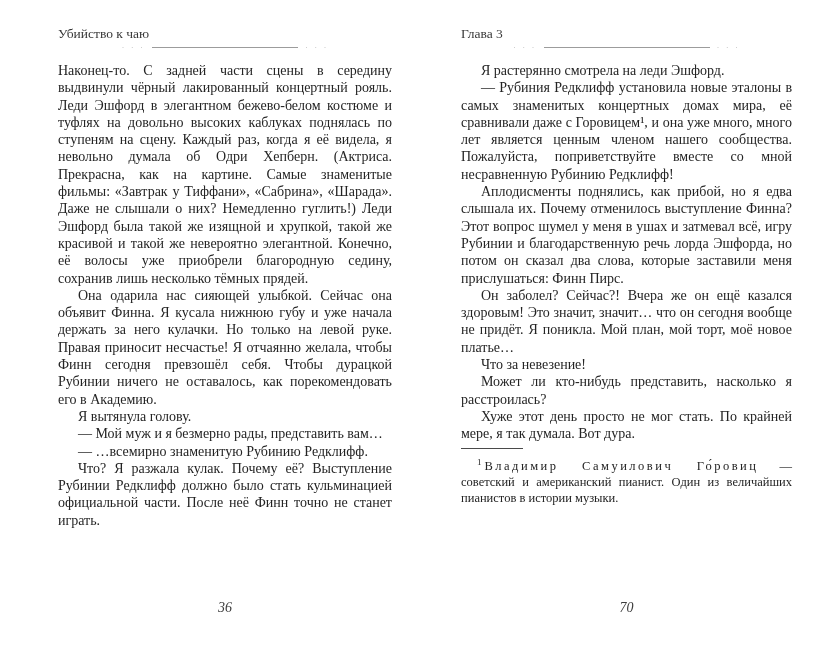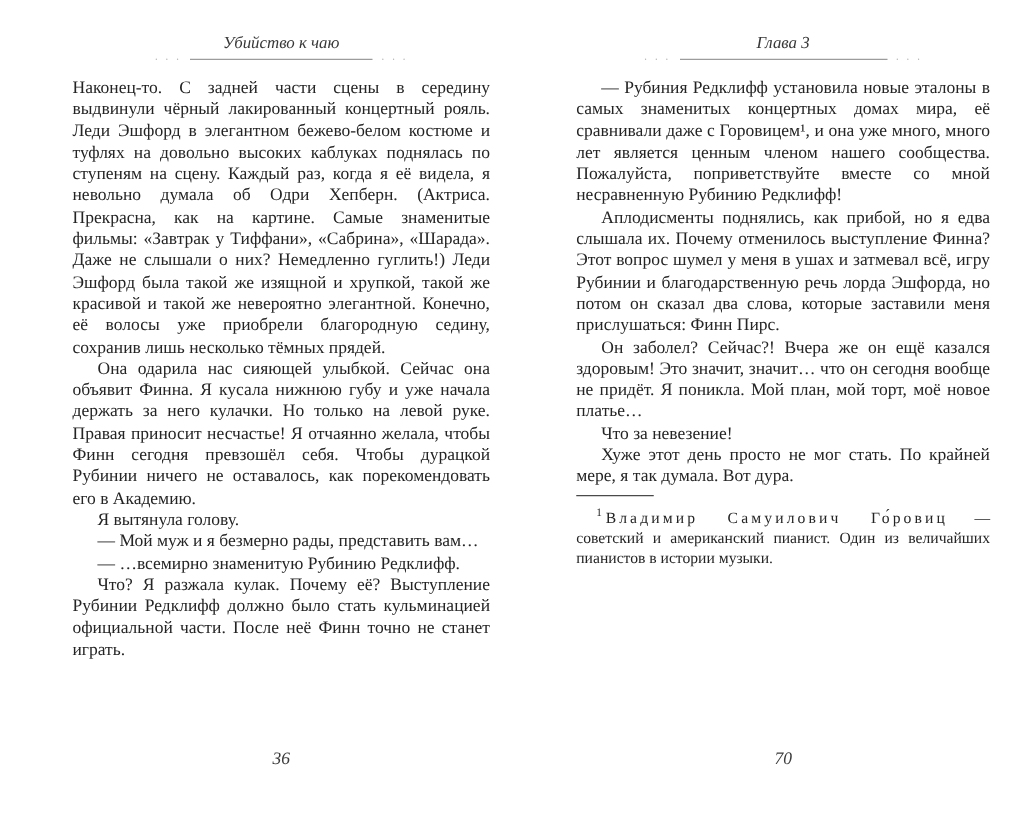--- a/index.html
+++ b/index.html
@@ -8,21 +8,21 @@
     background: #ffffff;
     font-family: "Liberation Serif", "DejaVu Serif", serif;
     color: #242424;
     position: relative;
     overflow: hidden;
   }
   .page { position: absolute; top: 26px; height: 606px; }
   .page-left  { left: 58px;  width: 334px; }
   .page-right { left: 461px; width: 331px; }
 
-  .running-header { text-align: center; font-style: italic; }
+  .running-header { text-align: left; }
   .header-title { font-size: 13.5px; line-height: 16px; color: #383838; }
   .header-deco {
     display: flex; align-items: center; justify-content: center;
     gap: 7px; margin-top: 1px; height: 8px;
   }
   .deco-line { display: inline-block; height: 1px; background: #9c9c9c; }
   .page-left  .deco-line { width: 146px; }
   .page-right .deco-line { width: 166px; }
   .deco-dots { font-size: 9px; color: #b8b8b8; letter-spacing: 2px; line-height: 1; white-space: nowrap; }
 
@@ -76,24 +76,26 @@
 <section class="page page-right">
   <header class="running-header">
     <div class="header-title">Глава 3</div>
     <div class="header-deco">
       <span class="deco-dots">· · ·</span>
       <span class="deco-line"></span>
       <span class="deco-dots">· · ·</span>
     </div>
   </header>
   <div class="page-body">
+      <p class="indent" lang="ru">Я растерянно смотрела на леди Эшфорд.</p>
       <p class="indent" lang="ru">— Рубиния Редклифф установила новые эталоны в самых знаменитых концертных домах мира, её сравнивали даже с Горовицем¹, и она уже много, много лет является ценным членом нашего сообщества. Пожалуйста, поприветствуйте вместе со мной несравненную Рубинию Редклифф!</p>
       <p class="indent" lang="ru">Аплодисменты поднялись, как прибой, но я едва слышала их. Почему отменилось выступление Финна? Этот вопрос шумел у меня в ушах и затмевал всё, игру Рубинии и благодарственную речь лорда Эшфорда, но потом он сказал два слова, которые заставили меня прислушаться: Финн Пирс.</p>
       <p class="indent" lang="ru">Он заболел? Сейчас?! Вчера же он ещё казался здоровым! Это значит, значит… что он сегодня вообще не придёт. Я поникла. Мой план, мой торт, моё новое платье…</p>
       <p class="indent" lang="ru">Что за невезение!</p>
+      <p class="indent" lang="ru">Может ли кто-нибудь представить, насколько я расстроилась?</p>
       <p class="indent" lang="ru">Хуже этот день просто не мог стать. По крайней мере, я так думала. Вот дура.</p>
     </div>
   <div class="footnote">
     <div class="footnote-rule"></div>
     <p class="footnote-text"><sup class="fn-marker">1</sup><span class="fn-person">Владимир Самуилович Го́ровиц</span> <span class="fn-desc">— советский и американский пианист. Один из величайших пианистов в истории музыки.</span></p>
   </div>
   <div class="page-number">70</div>
 </section>
 
 </body></html>

